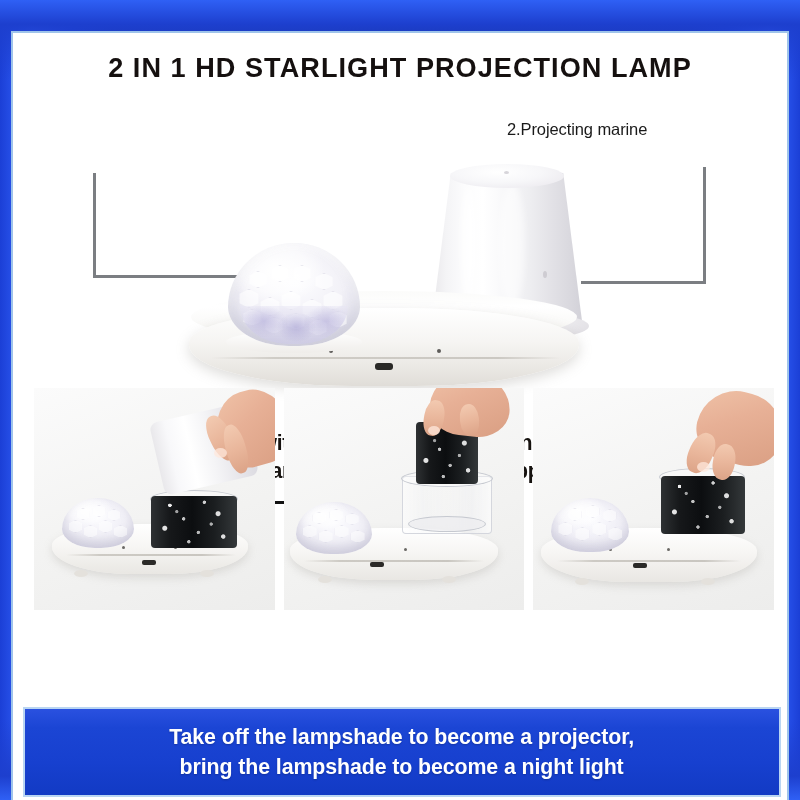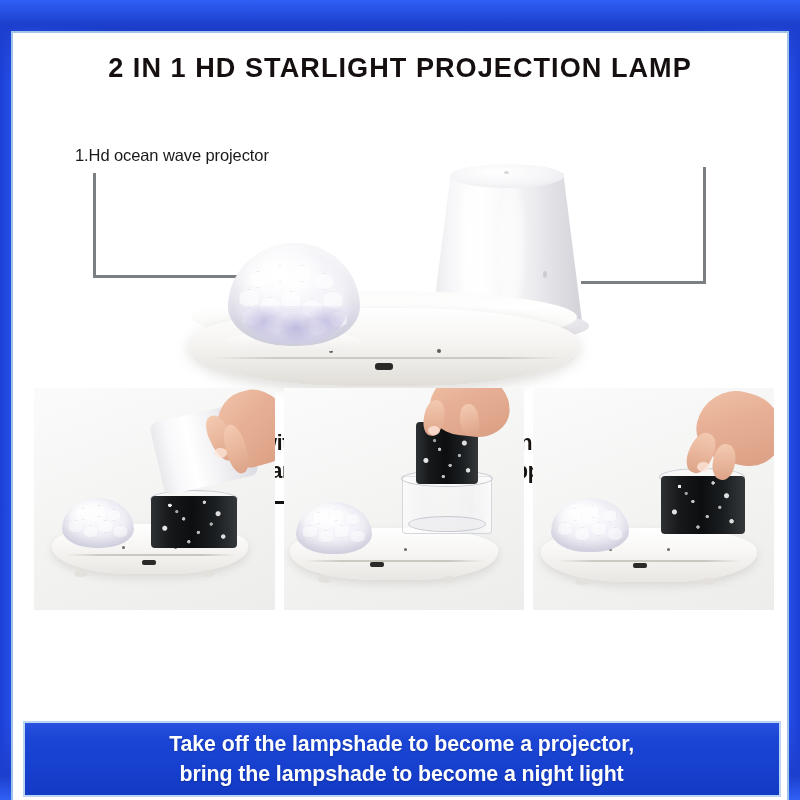--- a/index.html
+++ b/index.html
@@ -416,21 +416,21 @@
     background: rgba(255,232,220,0.75);
     border-radius: 50%;
   }
 
   
   #banner {
     position: absolute;
     left: 10px;
     bottom: 10px;
     width: 758px;
-    height: 76px;
+    height: 90px;
     background: linear-gradient(180deg, #2a51e0 0%, #1b45d4 22%, #1740cf 62%, #123ac4 100%);
     border: 2px solid #b9d5f2;
     display: flex;
     align-items: center;
     justify-content: center;
   }
   #banner-text {
     text-align: center;
     color: #ffffff;
     font-size: 22px;
@@ -442,22 +442,22 @@
   }
 </style>
 </head>
 <body>
 
 <div id="frame">
   <div id="card">
 
     <div id="title">2 IN 1 HD STARLIGHT PROJECTION LAMP</div>
 
-    <div class="callout" id="callout-1">1.Hd ocean wave projector</div>
     <div class="callout" id="callout-2">
+      <div>2.Projecting marine</div>
     </div>
 
     <div class="leader" id="leader-1-v"></div>
     <div class="leader" id="leader-1-h"></div>
     <div class="leader" id="leader-2-v"></div>
     <div class="leader" id="leader-2-h"></div>
 
     <div id="hero">
 
       <div class="shade"></div>

